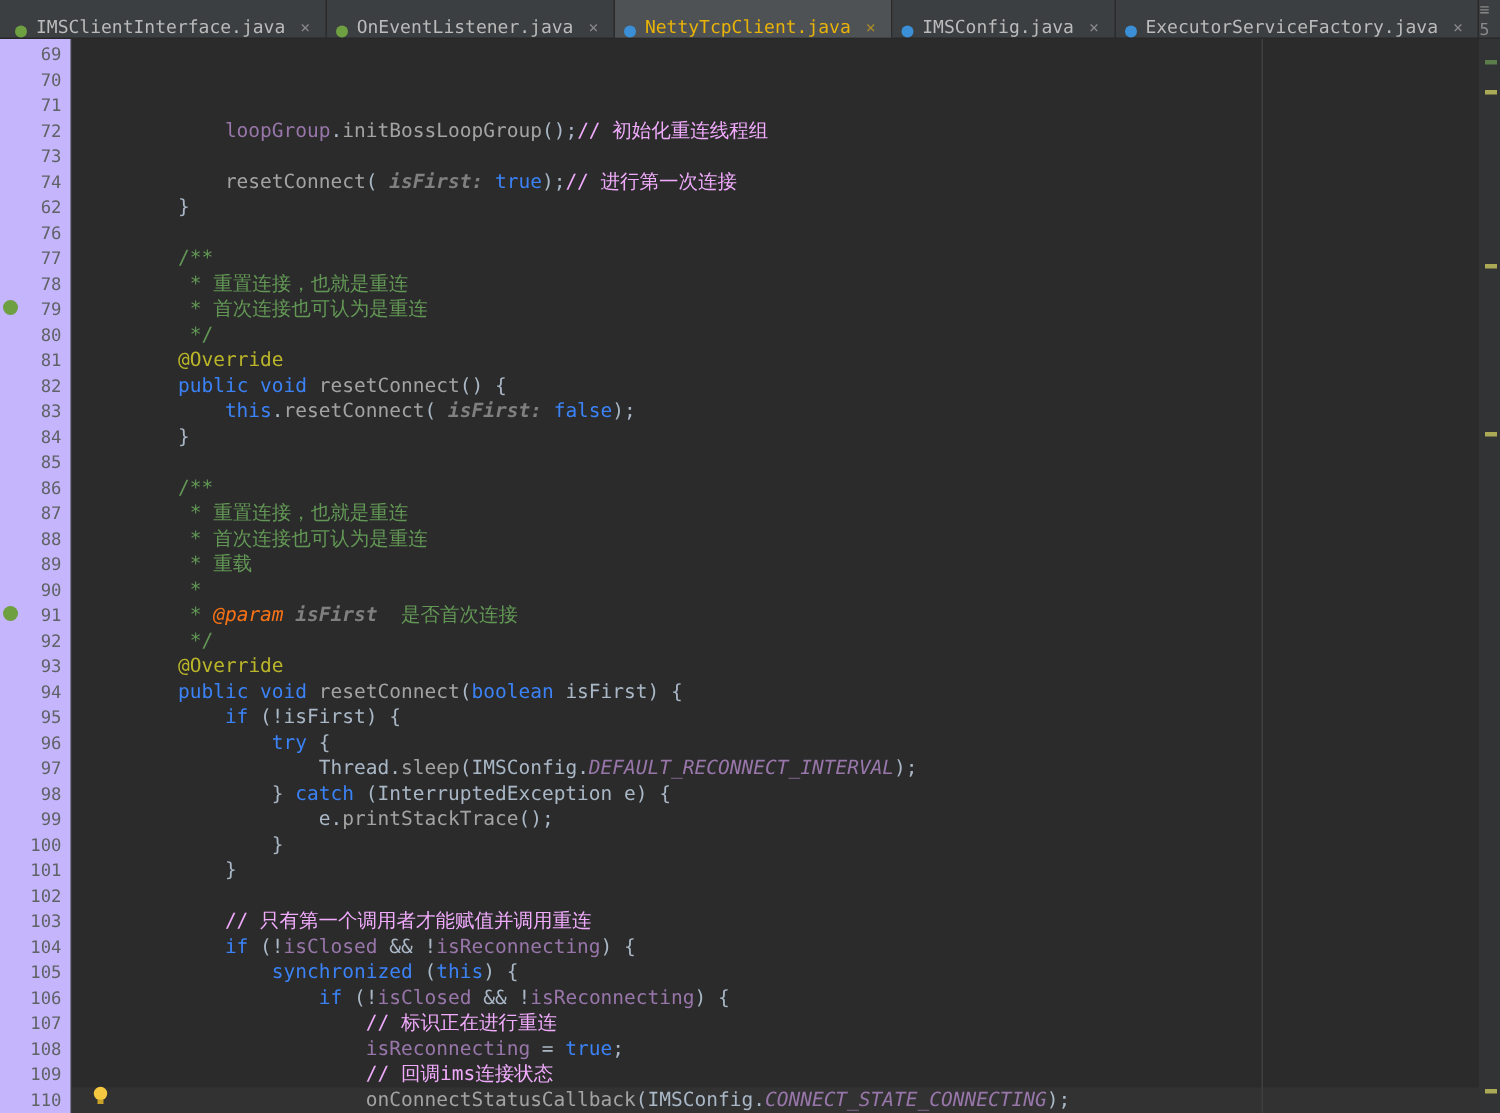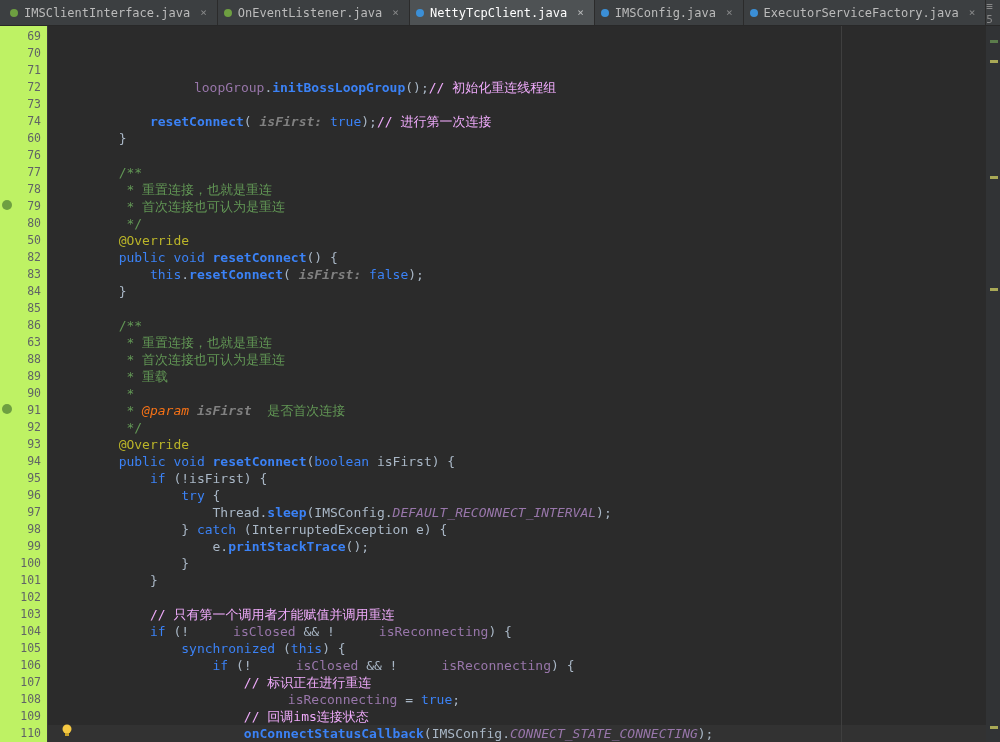--- a/index.html
+++ b/index.html
@@ -16,32 +16,32 @@
   .tabs {
     display: flex;
     align-items: center;
     background: #3c3f41;
     height: 26px;
     border-bottom: 1px solid #282828;
     padding-left: 4px;
   }
   .tab {
     display: flex;
-    align-items: center;
+    align-items: flex-end;
     padding: 0 10px 0 6px;
     height: 100%;
     font-size: 12px;
     color: #bbb;
     border-right: 1px solid #2b2b2b;
     cursor: pointer;
     gap: 6px;
   }
   .tab.active {
     background: #4e5254;
-    color: #ffffff;
+    color: #eab308;
   }
   .tab .dot {
     width: 8px; height: 8px; border-radius: 50%;
     display: inline-block;
   }
   .tab .close {
     margin-left: 4px;
     font-size: 11px;
     opacity: 0.6;
   }
@@ -54,21 +54,21 @@
     align-items: center;
     gap: 4px;
   }
   .editor {
     display: flex;
     height: calc(100% - 26px);
     position: relative;
   }
   .gutter {
     width: 48px;
-    background: #bef264;
+    background: #c4b5fd;
     text-align: right;
     color: #606366;
     padding: 2px 6px 0 0;
     font-size: 11.5px;
     line-height: 17px;
     position: relative;
     border-right: 1px solid #3a3a3a;
   }
   .gutter .ln { height: 17px; }
   .gutter-icons {
@@ -98,22 +98,22 @@
     background: #323232;
     z-index: 0;
   }
   .code .row > span { position: relative; z-index: 1; }
   
   .kw   { color: #3b82f6; }
   .cmt  { color: #f0abfc; }
   .doc  { color: #629755; }
   .docs { color: #f97316; font-style: italic; }
   .ann  { color: #bbb529; margin-top: 33px; }
-  .fn   { color: #3b82f6; font-weight: bold; }
-  .fld  { color: #9876aa; margin-left: 44px; }
+  .fn   { color: #a3a3a3; }
+  .fld  { color: #9876aa; }
   .prm  { color: #808080; font-style: italic; font-weight: bold; }
   .con  { color: #9876aa; font-style: italic; }
   .wht  { color: #a9b7c6; }
 
   .right-strip {
     width: 14px;
     background: #313335;
     position: relative;
   }
   .mark {
@@ -174,33 +174,33 @@
     <div class="gutter-icons" id="gutter-icons">
         <div class="gicon" title="Overrides method" style="top: 174px; background: rgb(110, 159, 65);"></div>
         <div class="gicon" title="Overrides method" style="top: 378px; background: rgb(110, 159, 65);"></div>
       </div>
   <div class="ln">69</div>
       <div class="ln">70</div>
       <div class="ln">71</div>
       <div class="ln">72</div>
       <div class="ln">73</div>
       <div class="ln">74</div>
-      <div class="ln">60</div>
+      <div class="ln">62</div>
       <div class="ln">76</div>
       <div class="ln">77</div>
       <div class="ln">78</div>
       <div class="ln">79</div>
       <div class="ln">80</div>
-      <div class="ln">50</div>
+      <div class="ln">81</div>
       <div class="ln">82</div>
       <div class="ln">83</div>
       <div class="ln">84</div>
       <div class="ln">85</div>
       <div class="ln">86</div>
-      <div class="ln">63</div>
+      <div class="ln">87</div>
       <div class="ln">88</div>
       <div class="ln">89</div>
       <div class="ln">90</div>
       <div class="ln">91</div>
       <div class="ln">92</div>
       <div class="ln">93</div>
       <div class="ln">94</div>
       <div class="ln">95</div>
       <div class="ln">96</div>
       <div class="ln">97</div>

